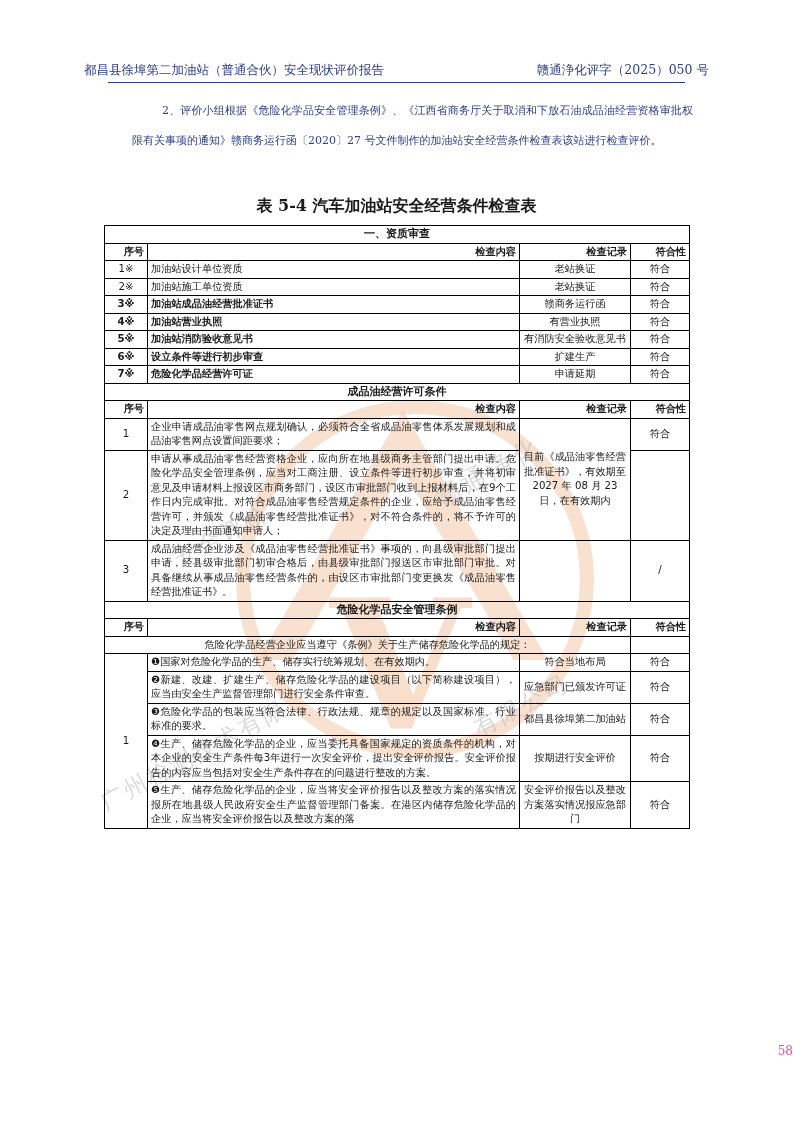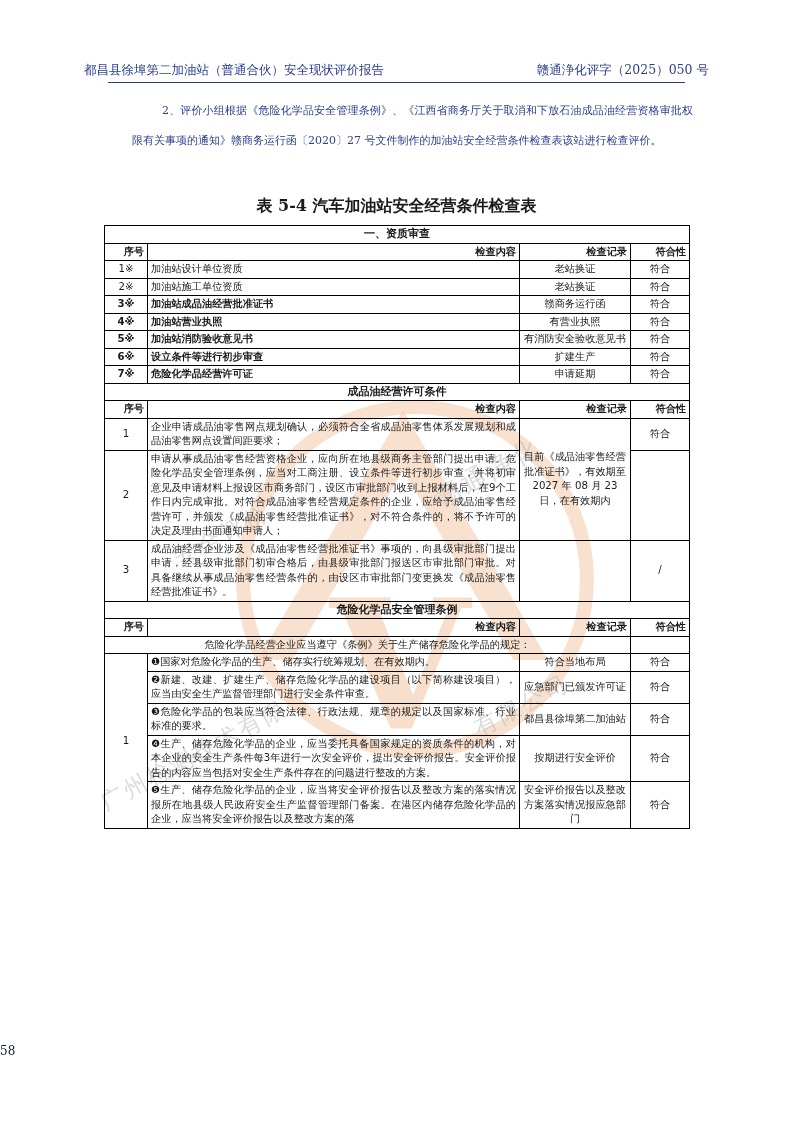--- a/index.html
+++ b/index.html
@@ -140,24 +140,24 @@
     font-size: 11px;
   }
   .hdr { text-align: right; font-weight: bold; }
   .w-seq { width: 36px; }
   .w-rec { width: 104px; }
   .w-conf { width: 52px; }
 
   .pagenum {
     position: absolute;
     top: 1044px; left: 0; right: 0;
-    text-align: left;
+    text-align: right;
     font-family: "DejaVu Serif", serif;
     font-size: 12px;
-    color: #0f172a;
+    color: #ec4899;
   }
 </style>
 </head>
 <body>
 
 <div class="page">
 
   <div class="watermark">
     <div class="wm-circle"></div>
     <div class="wm-tri"></div>

